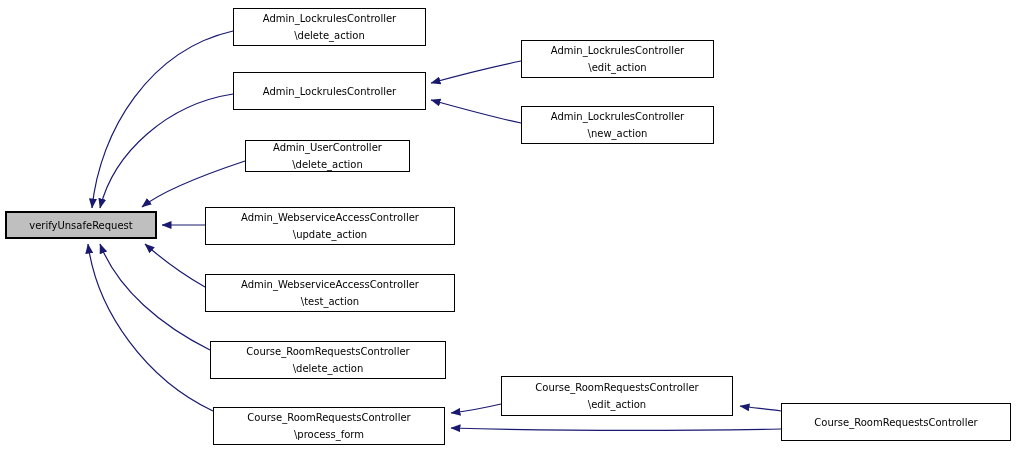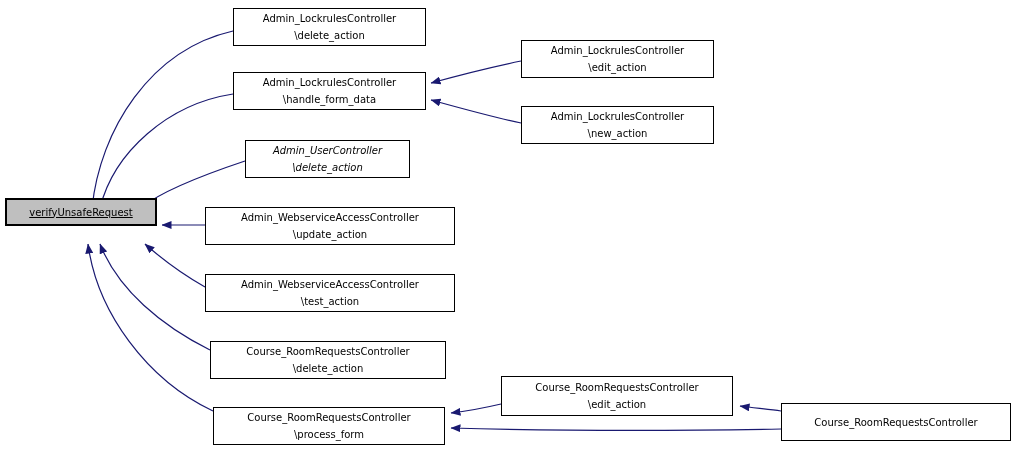--- a/index.html
+++ b/index.html
@@ -60,45 +60,44 @@
     <path class="edge" d="M 205 287 C 182 274, 162 259, 145 244" marker-end="url(#arrow)"></path>
     <path class="edge" d="M 210 350 C 162 326, 118 290, 100 244" marker-end="url(#arrow)"></path>
     <path class="edge" d="M 213 411 C 147 380, 97 312, 88 244" marker-end="url(#arrow)"></path>
     <path class="edge" d="M 521 61 C 492 67, 460 75, 431 83" marker-end="url(#arrow)"></path>
     <path class="edge" d="M 521 123 C 492 117, 460 108, 431 100" marker-end="url(#arrow)"></path>
     <path class="edge" d="M 501 404 C 484 408, 468 411, 451 413" marker-end="url(#arrow)"></path>
     <path class="edge" d="M 781 429 C 672 431, 560 431, 451 428" marker-end="url(#arrow)"></path>
     <path class="edge" d="M 781 411 C 768 409, 754 408, 740 406" marker-end="url(#arrow)"></path>
   </svg>
 
-  <div class="node highlight" style="left:5px; top:198px; width:152px; height:28px;text-decoration:underline;">
+  <div class="node highlight" style="left:5px; top:211px; width:152px; height:28px;">
     <span>verifyUnsafeRequest</span>
   </div>
 
   <div class="node" style="left:233px; top:8px; width:193px; height:38px;">
     <span>Admin_LockrulesController</span>
     <span>\delete_action</span>
   </div>
 
   <div class="node" style="left:233px; top:72px; width:193px; height:38px;">
     <span>Admin_LockrulesController</span>
-    <span>\handle_form_data</span>
   </div>
 
   <div class="node" style="left:521px; top:40px; width:193px; height:38px;">
     <span>Admin_LockrulesController</span>
     <span>\edit_action</span>
   </div>
 
   <div class="node" style="left:521px; top:106px; width:193px; height:38px;">
     <span>Admin_LockrulesController</span>
     <span>\new_action</span>
   </div>
 
-  <div class="node" style="left:245px; top:140px; width:165px; height:38px;font-style:italic;">
+  <div class="node" style="left:245px; top:140px; width:165px; height:32px;">
     <span>Admin_UserController</span>
     <span>\delete_action</span>
   </div>
 
   <div class="node" style="left:205px; top:207px; width:250px; height:38px;">
     <span>Admin_WebserviceAccessController</span>
     <span>\update_action</span>
   </div>
 
   <div class="node" style="left:205px; top:274px; width:250px; height:38px;">

